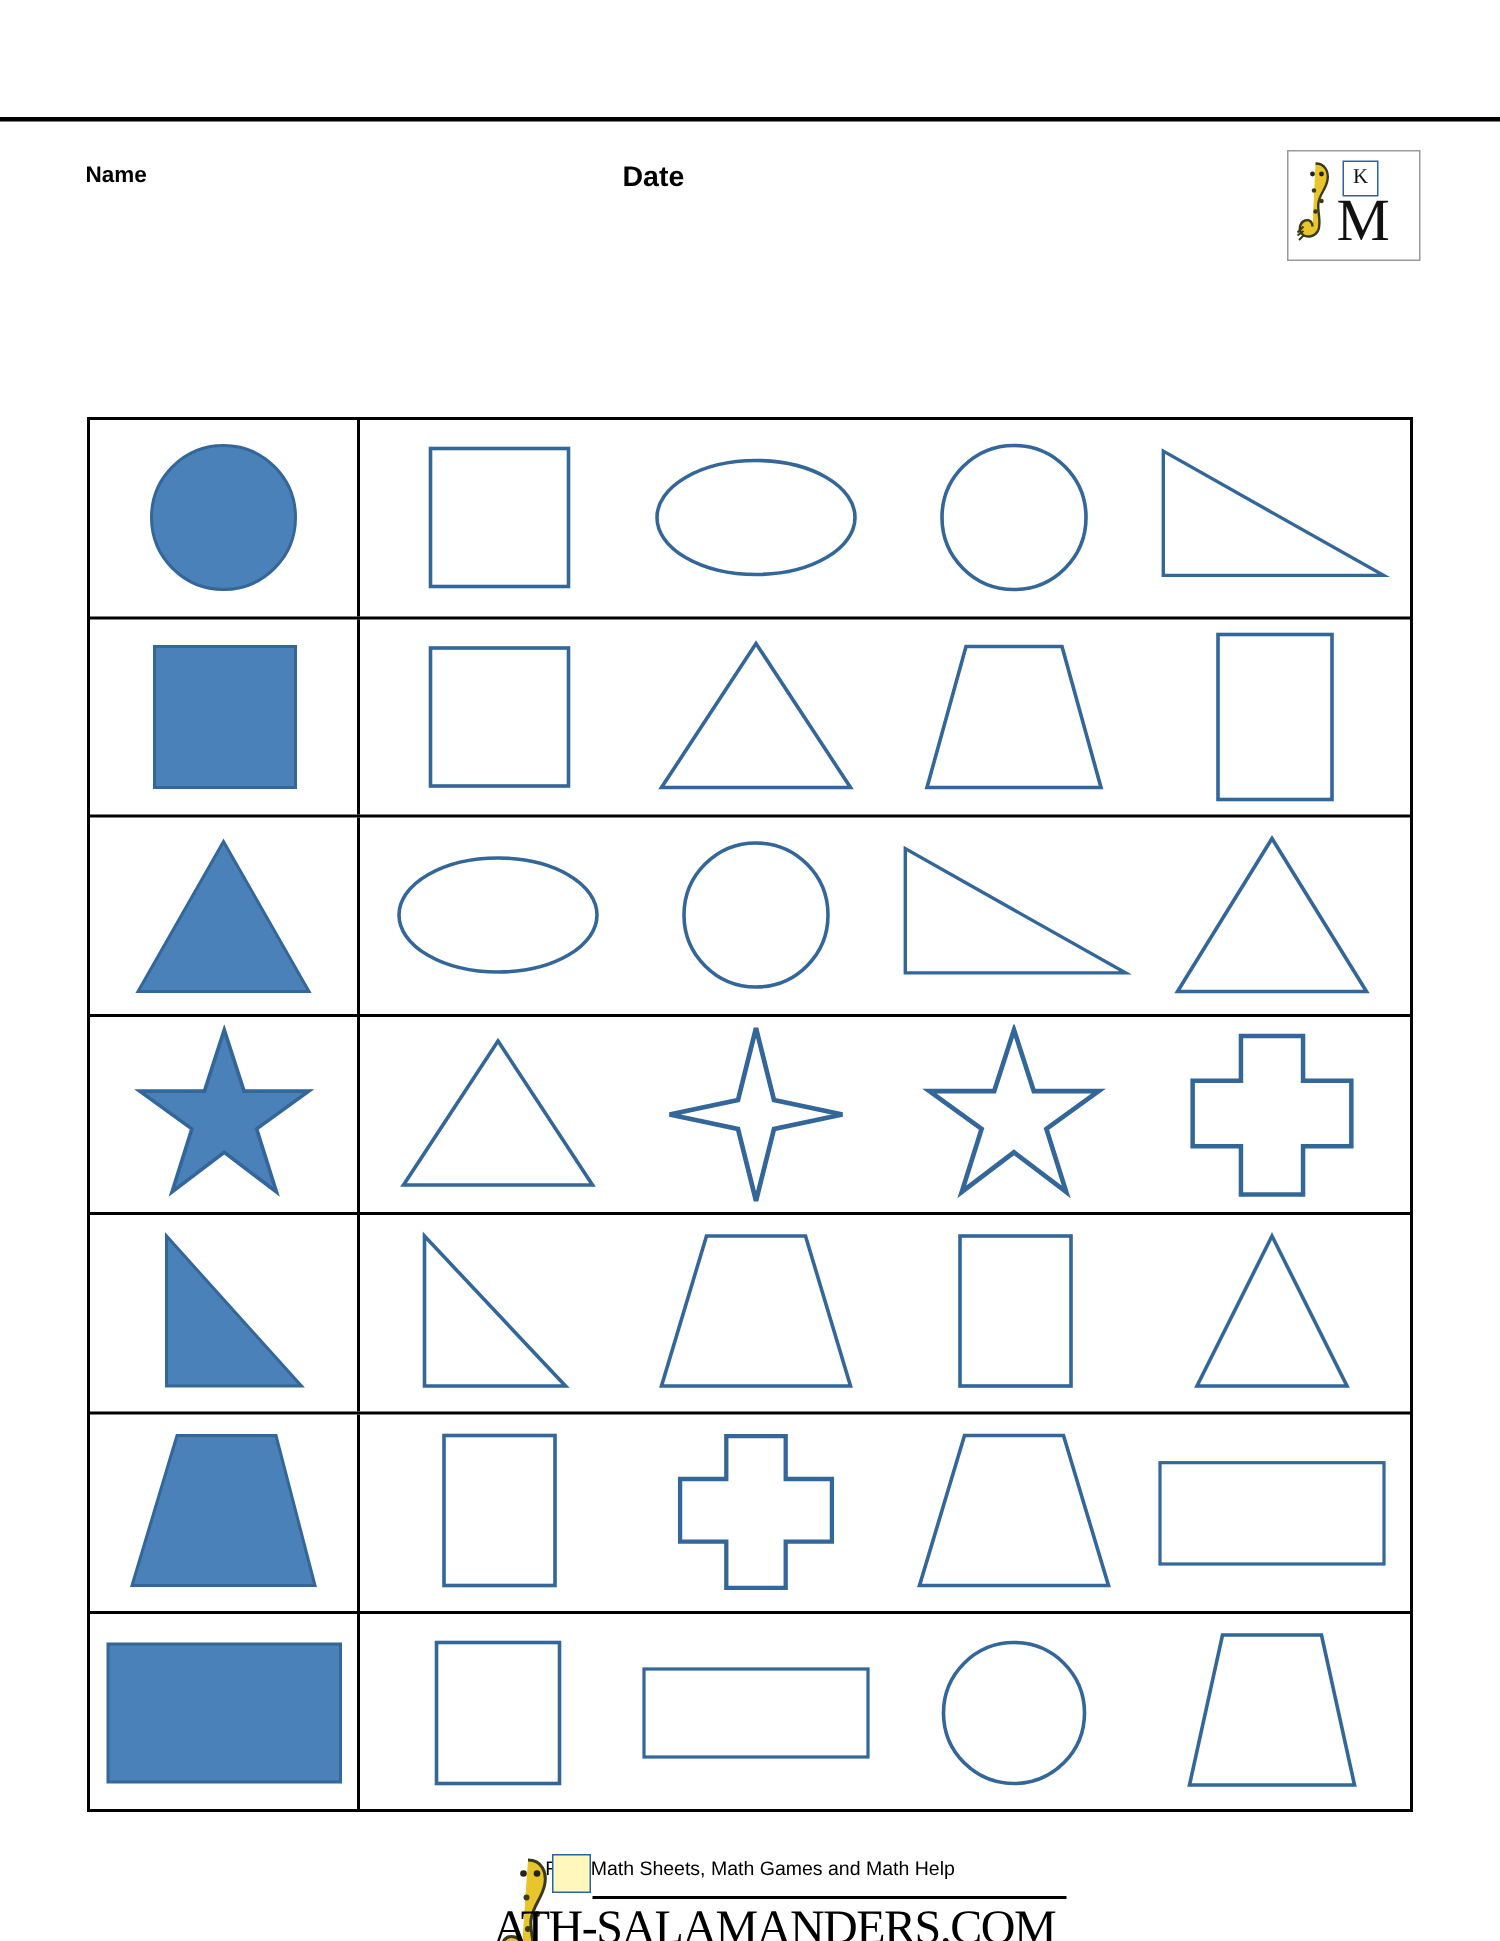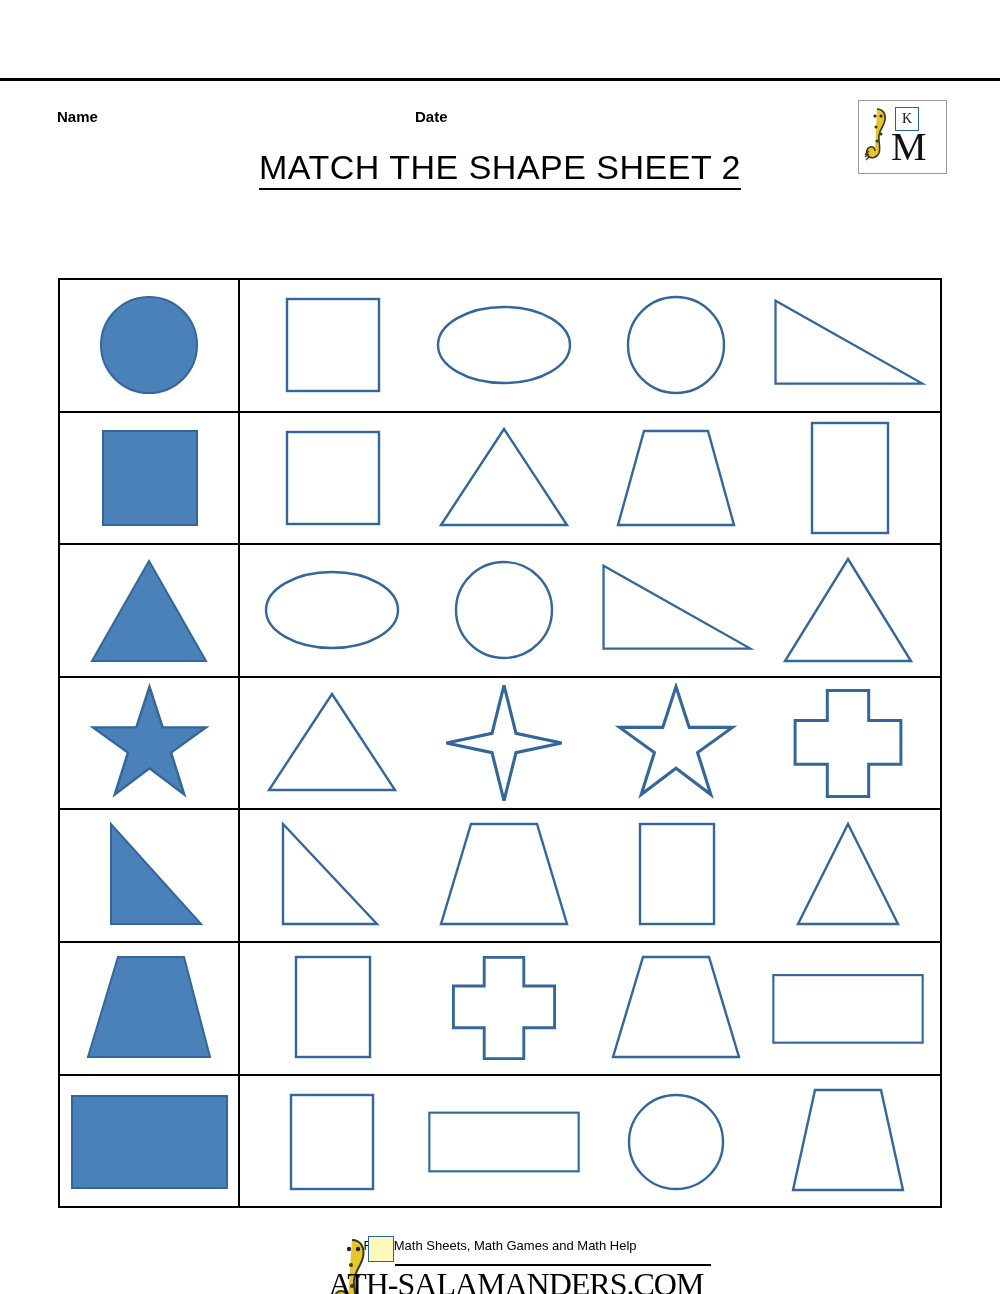--- a/index.html
+++ b/index.html
@@ -38,21 +38,21 @@
   }
   .name-label {
     position: absolute;
     left: 57px; top: 60px;
     font-size: 15px;
     font-weight: bold;
   }
   .date-label {
     position: absolute;
     left: 415px; top: 60px;
-    font-size: 15px;
+    font-size: 19px;
     font-weight: bold;
   }
   .logo-box {
     position: absolute;
     left: 858px; top: 52px;
     width: 87px; height: 72px;
     border: 1px solid #999;
     background: #fff;
     overflow: hidden;
   }
@@ -198,21 +198,20 @@
       <circle cx="18" cy="9" r="1.6" fill="#222"></circle>
       <circle cx="13" cy="20" r="1.5" fill="#3a3a1a"></circle>
       <circle cx="18" cy="27" r="1.5" fill="#3a3a1a"></circle>
       <circle cx="14" cy="34" r="1.5" fill="#3a3a1a"></circle>
       <path d="M6 44 l-4 4 M6 47 l-4 3 M6 50 l-3 3" stroke="#3a3a1a" stroke-width="1.3" fill="none"></path>
     </svg>
     <div class="kbox">K</div>
     <div class="mglyph">M</div>
   </div>
 
-  <div class="title"><span>MATCH THE SHAPE SHEET 2</span></div>
 
 
   <div class="grid">
 
     <div class="row">
       <div class="cell-key">
         <svg width="110" height="110" viewBox="0 0 110 110">
           <circle cx="55" cy="55" r="48" fill="#4a81b8" stroke="#336699" stroke-width="2"></circle>
         </svg>
       </div>

